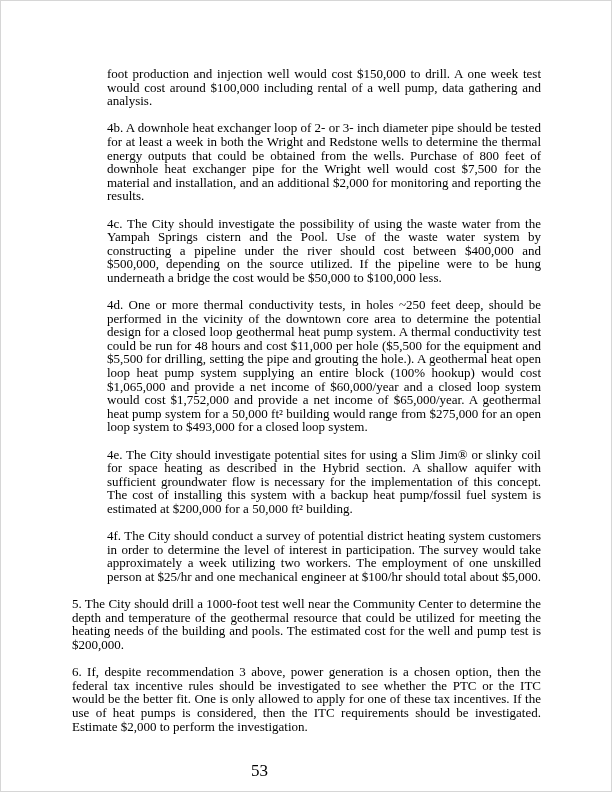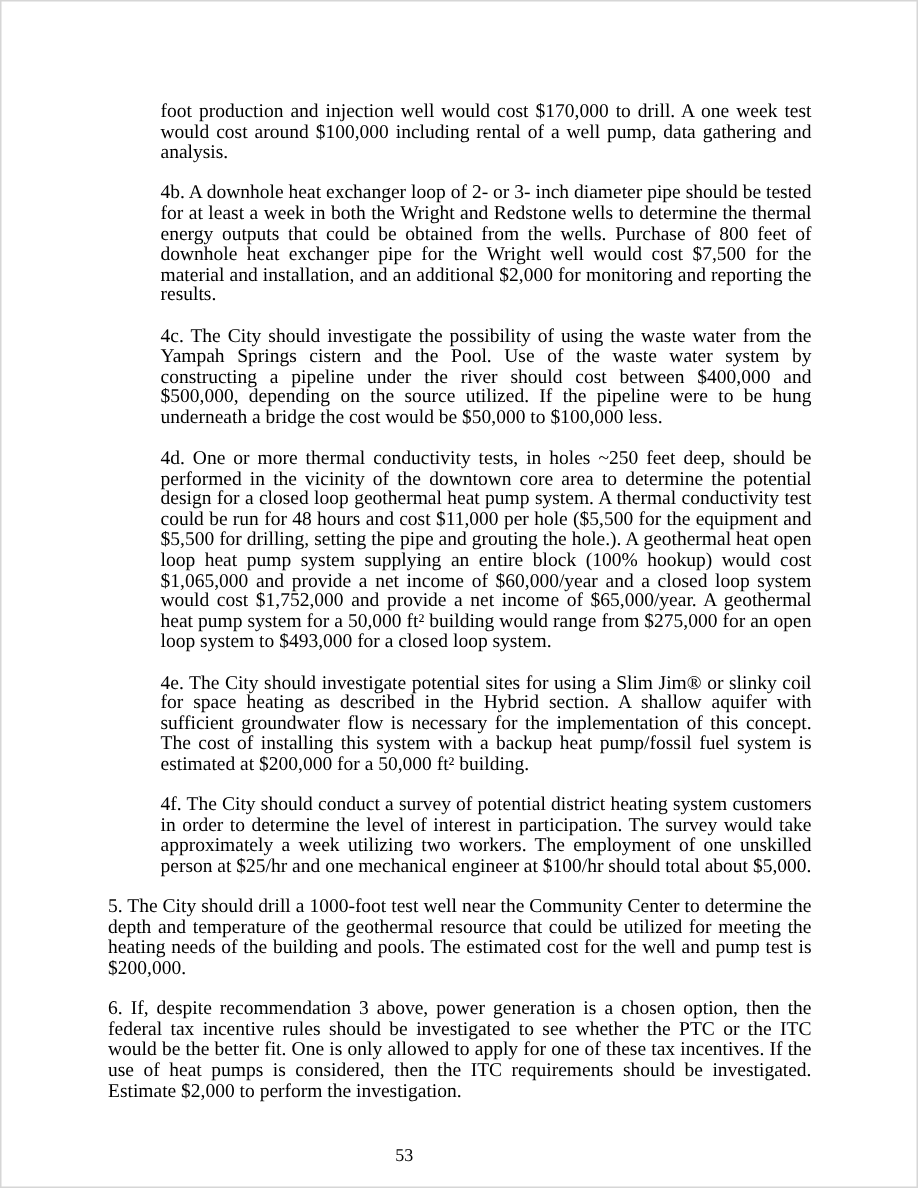--- a/index.html
+++ b/index.html
@@ -32,33 +32,33 @@
     font-size: 13px;
     line-height: 13.6px;
     text-align: justify;
   }
   p.para.indent {
     margin-left: 35px;
   }
   .page-number {
     position: absolute;
     top: 764px;
-    left: 10px;
+    left: 0;
     width: 519px;
     text-align: center;
-    font-size: 12px;
+    font-size: 17px;
     line-height: 13.6px;
   }
 </style>
 </head>
 <body>
 
 <div class="page">
   <div class="content">
-    <p class="para indent">foot production and injection well would cost $170,000 to drill.  A one week test would cost around $100,000 including rental of a well pump, data gathering and analysis.</p>
+    <p class="para indent">foot production and injection well would cost $150,000 to drill.  A one week test would cost around $100,000 including rental of a well pump, data gathering and analysis.</p>
     <p class="para indent">4b.  A downhole heat exchanger loop of 2- or 3- inch diameter pipe should be tested for at least a week in both the Wright and Redstone wells to determine the thermal energy outputs that could be obtained from the wells. Purchase of 800 feet of downhole heat exchanger pipe for the Wright well would cost $7,500 for the material and installation, and an additional $2,000 for monitoring and reporting the results.</p>
     <p class="para indent">4c.  The City should investigate the possibility of using the waste water from the Yampah Springs cistern and the Pool. Use of the waste water system by constructing a pipeline under the river should cost between $400,000 and $500,000, depending on the source utilized.  If the pipeline were to be hung underneath a bridge the cost would be $50,000 to $100,000 less.</p>
     <p class="para indent">4d.  One or more thermal conductivity tests, in holes ~250 feet deep, should be performed in the vicinity of the downtown core area to determine the potential design for a closed loop geothermal heat pump system.  A thermal conductivity test could be run for 48 hours and cost $11,000 per hole ($5,500 for the equipment and $5,500 for drilling, setting the pipe and grouting the hole.).  A geothermal heat open loop heat pump system supplying an entire block (100% hookup) would cost $1,065,000 and provide a net income of $60,000/year and a closed loop system would cost $1,752,000 and provide a net income of $65,000/year.  A geothermal heat pump system for a 50,000 ft² building would range from $275,000 for an open loop system to $493,000 for a closed loop system.</p>
     <p class="para indent">4e.  The City should investigate potential sites for using a Slim Jim® or slinky coil for space heating as described in the Hybrid section.  A shallow aquifer with sufficient groundwater flow is necessary for the implementation of this concept. The cost of installing this system with a backup heat pump/fossil fuel system is estimated at $200,000 for a 50,000 ft² building.</p>
     <p class="para indent">4f.   The City should conduct a survey of potential district heating system customers in order to determine the level of interest in participation.   The survey would take approximately a week utilizing two workers.  The employment of one unskilled person at $25/hr and one mechanical engineer at $100/hr should total about $5,000.</p>
     <p class="para">5.  The City should drill a 1000-foot test well near the Community Center to determine the depth and temperature of the geothermal resource that could be utilized for meeting the heating needs of the building and pools.  The estimated cost for the well and pump test is $200,000.</p>
     <p class="para">6.  If, despite recommendation 3 above, power generation is a chosen option, then the federal tax incentive rules should be investigated to see whether the PTC or the ITC would be the better fit. One is only allowed to apply for one of these tax incentives.  If the use of heat pumps is considered, then the ITC requirements should be investigated. Estimate $2,000 to perform the investigation.</p>
   </div>
   <div class="page-number">53</div>
 </div>

